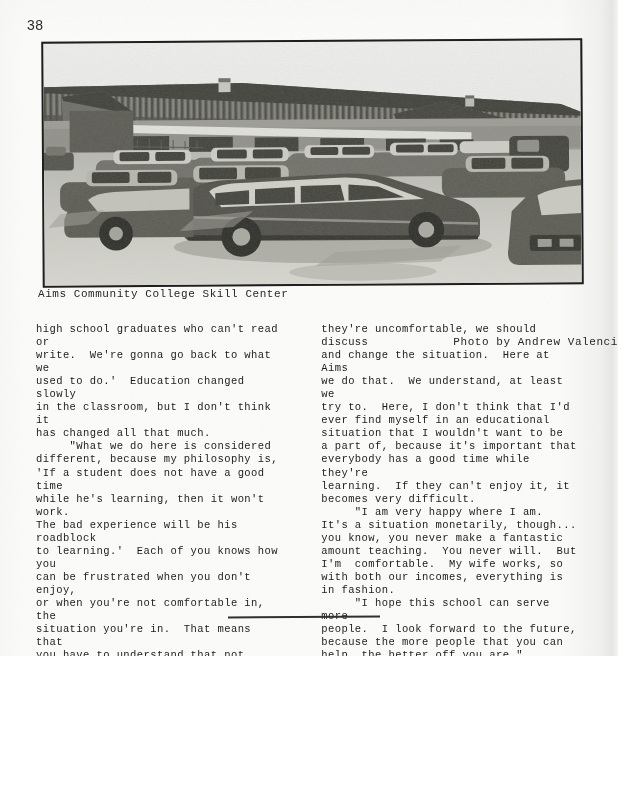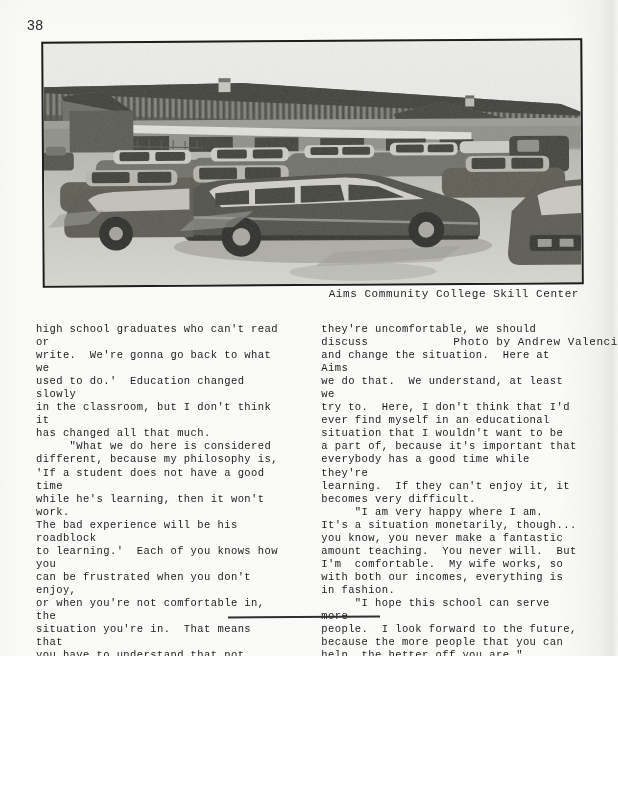--- a/index.html
+++ b/index.html
@@ -71,21 +71,21 @@
     transform: rotate(-0.35deg);
     background: #cfcfcb;
   }
   .photo-svg { display: block; width: 100%; height: 100%; }
 
   #photo-caption {
     position: absolute;
     left: 0;
     top: 248px;
     width: 541px;
-    text-align: right;
+    text-align: left;
     font-size: 11px;
     letter-spacing: 0.55px;
     color: #262626;
     transform: translateX(-4px);
   }
   #photo-credit {
     position: absolute;
     left: 0;
     top: 296px;
     width: 583px;

